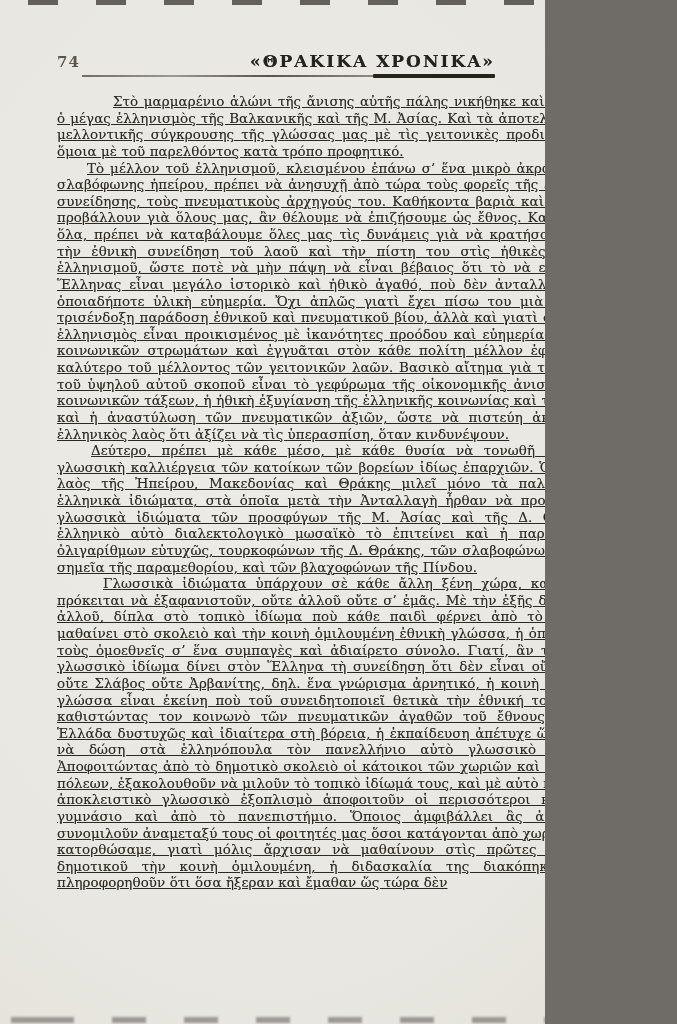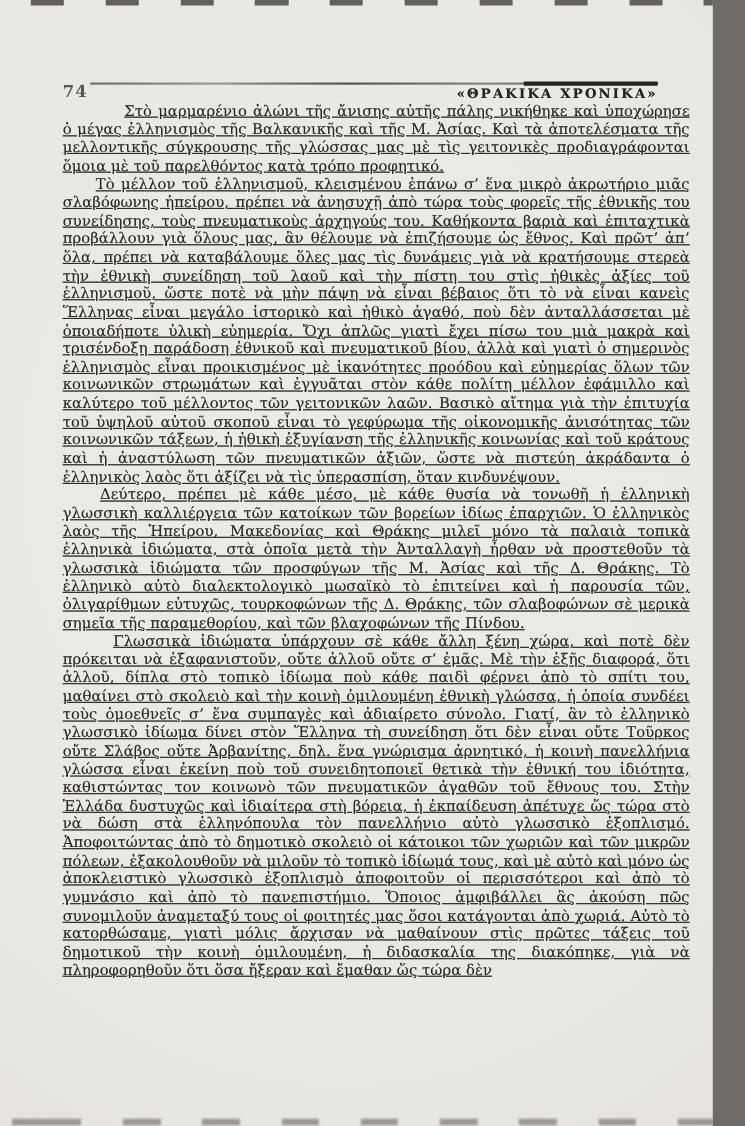--- a/index.html
+++ b/index.html
@@ -1,18 +1,18 @@
 <!DOCTYPE html>
 <html lang="el"><head>
 <meta charset="utf-8">
 <style>
   html,body{margin:0;padding:0;background:#6f6c68;}
   .page{
     position:relative;
-    width:648px;height:1024px;
+    width:545px;height:1024px;
     margin:0;
     overflow:hidden;
     background:radial-gradient(ellipse 130% 95% at 48% 42%, #edebe6 0%, #e9e7e1 55%, #e2dfd8 90%, #dedad3 100%);
     font-family:"DejaVu Serif","DejaVu Sans",serif;
     color:#2c2822;
   }
   
   .edge-marks{position:absolute;left:0;width:677px;pointer-events:none;}
   .edge-marks.top{
     top:0;height:5px;
@@ -31,24 +31,23 @@
   
   .running-head{
     position:absolute;top:51px;left:57px;right:50px;
     display:flex;justify-content:space-between;align-items:flex-end;
   }
   .page-number{
     font-size:15px;font-weight:700;letter-spacing:1px;
     color:#3b372f;opacity:.82;
   }
   .journal-title{
-    font-size:12px;font-weight:700;letter-spacing:2px;
+    font-size:17px;font-weight:700;letter-spacing:2px;
     color:#26231e;
     text-shadow:0 0 .6px rgba(38,35,30,.55);
-    margin-top:27px;
   }
   
   .head-rule{position:absolute;top:74px;left:57px;right:50px;height:5px;}
   .head-rule::before{
     content:"";position:absolute;left:25px;right:0;top:1px;height:2px;
     background:linear-gradient(90deg,
       rgba(62,57,49,.70) 0%, rgba(62,57,49,.45) 22%,
       rgba(62,57,49,.85) 45%, rgba(62,57,49,.55) 70%,
       rgba(45,41,35,.85) 100%);
     filter:blur(.35px);

